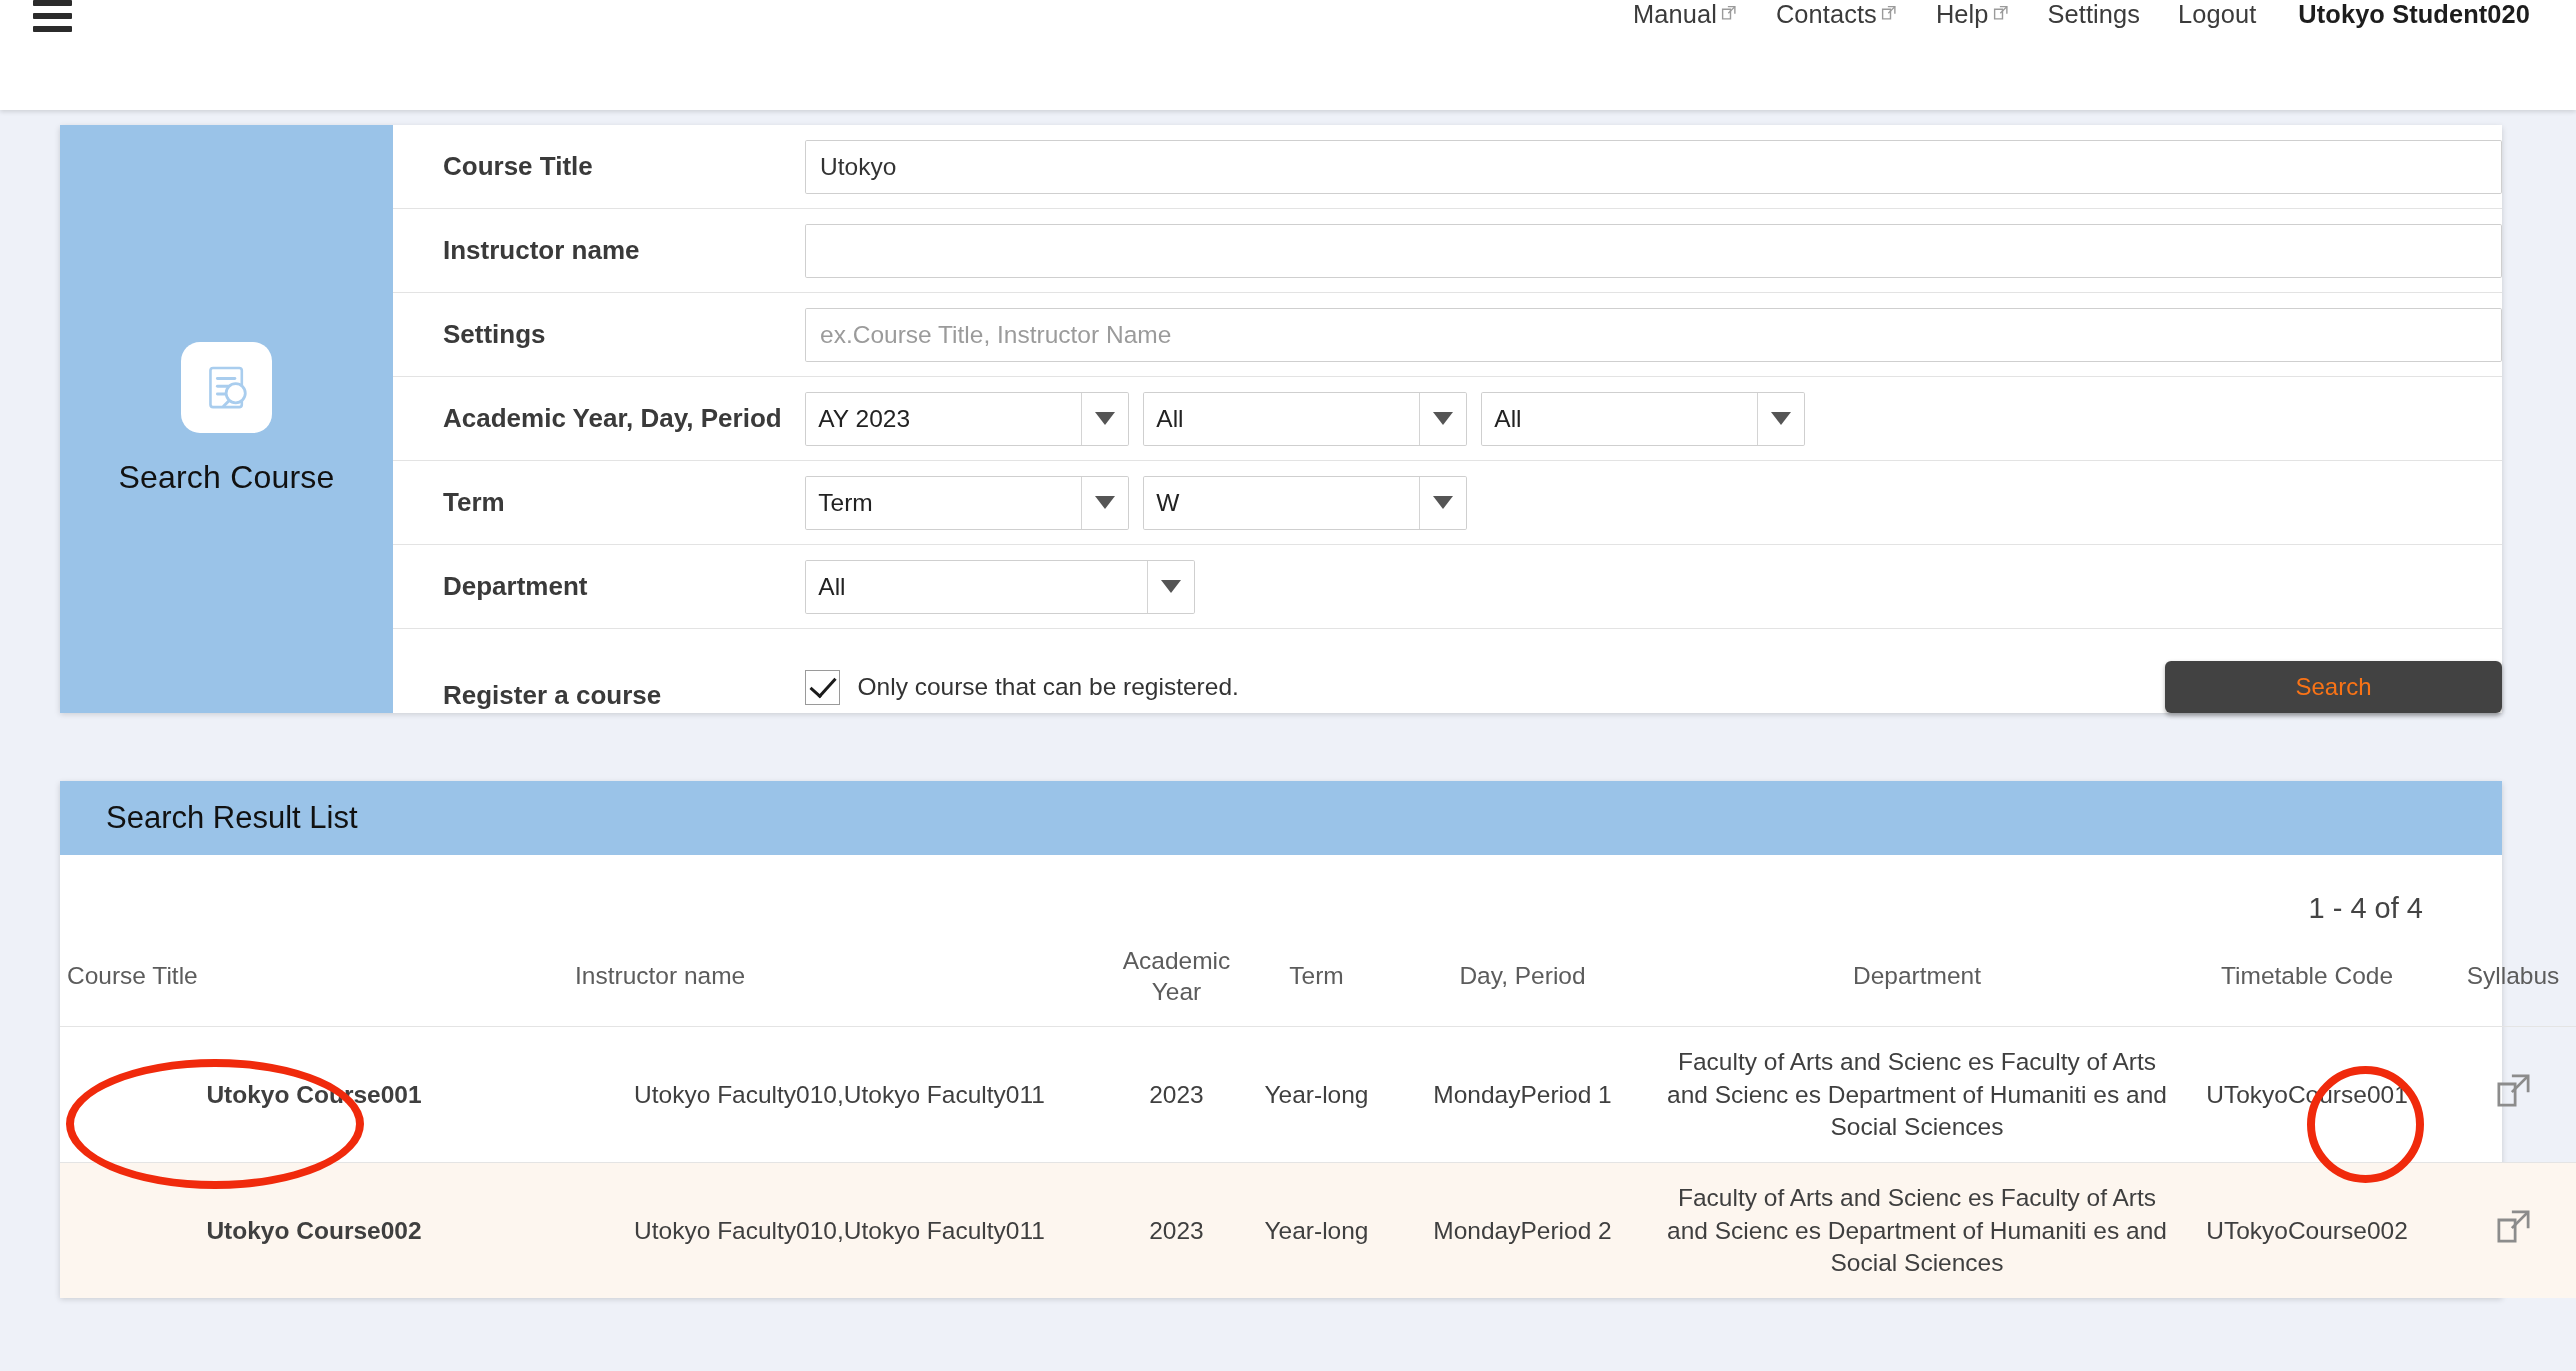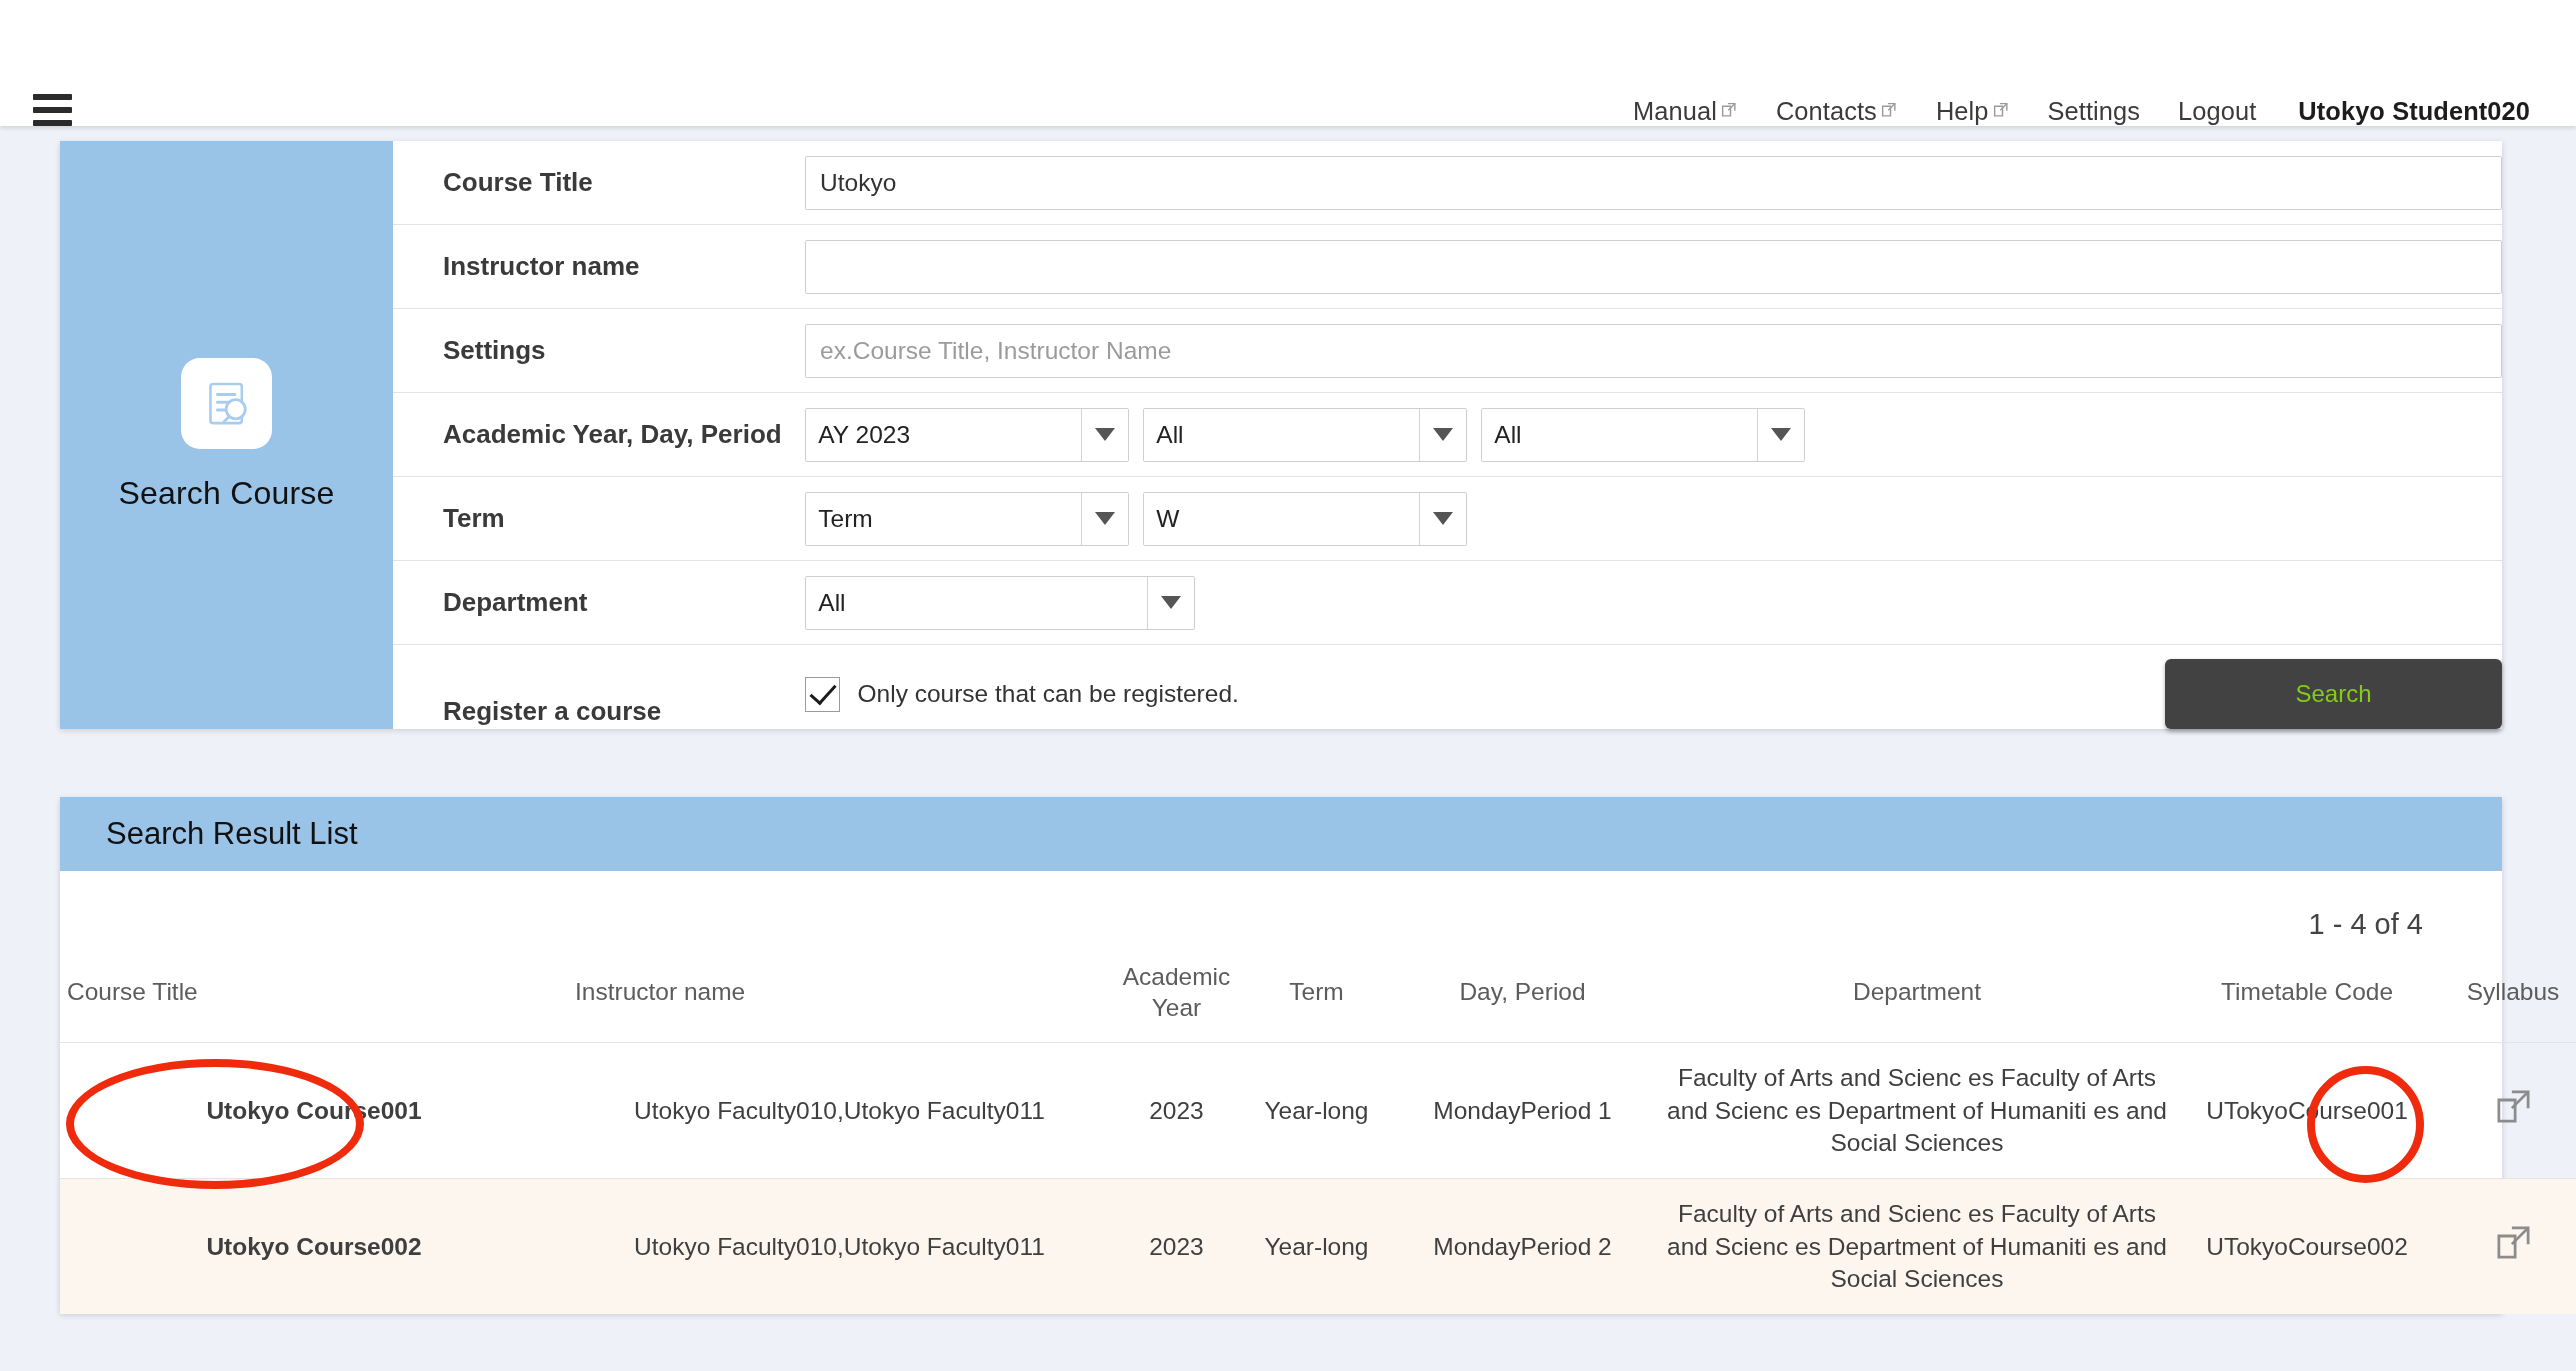--- a/index.html
+++ b/index.html
@@ -12,24 +12,24 @@
 
   body {
     background: #eef1f8;
     font-family: "Liberation Sans", sans-serif;
     -webkit-font-smoothing: antialiased;
   }
 
   
   .topbar {
     position: relative;
-    height: 126px;
+    height: 110px;
     background: #ffffff;
     display: flex;
-    align-items: flex-end;
+    align-items: flex-start;
     justify-content: space-between;
     padding: 0 46px 0 33px;
     box-shadow: 0 1.8px 4.4px rgba(0,0,0,0.13);
     z-index: 20;
   }
 
   .hamburger {
     width: 39px;
     height: 32px;
     display: flex;
@@ -225,23 +225,23 @@
   }
   .checklabel {
     font-size: 24.5px;
     color: #333;
     white-space: nowrap;
   }
 
   .searchbtn {
     margin-left: auto;
     width: 337px;
-    height: 70px;
+    height: 52px;
     background: #424242;
-    color: #84cc16;
+    color: #f97316;
     font-size: 24px;
     border: none;
     border-radius: 6.1px;
     cursor: pointer;
     box-shadow: 0 2.6px 4.4px rgba(0,0,0,0.3);
     font-family: "Liberation Sans", sans-serif;
   }
 
   
   .result-card {

